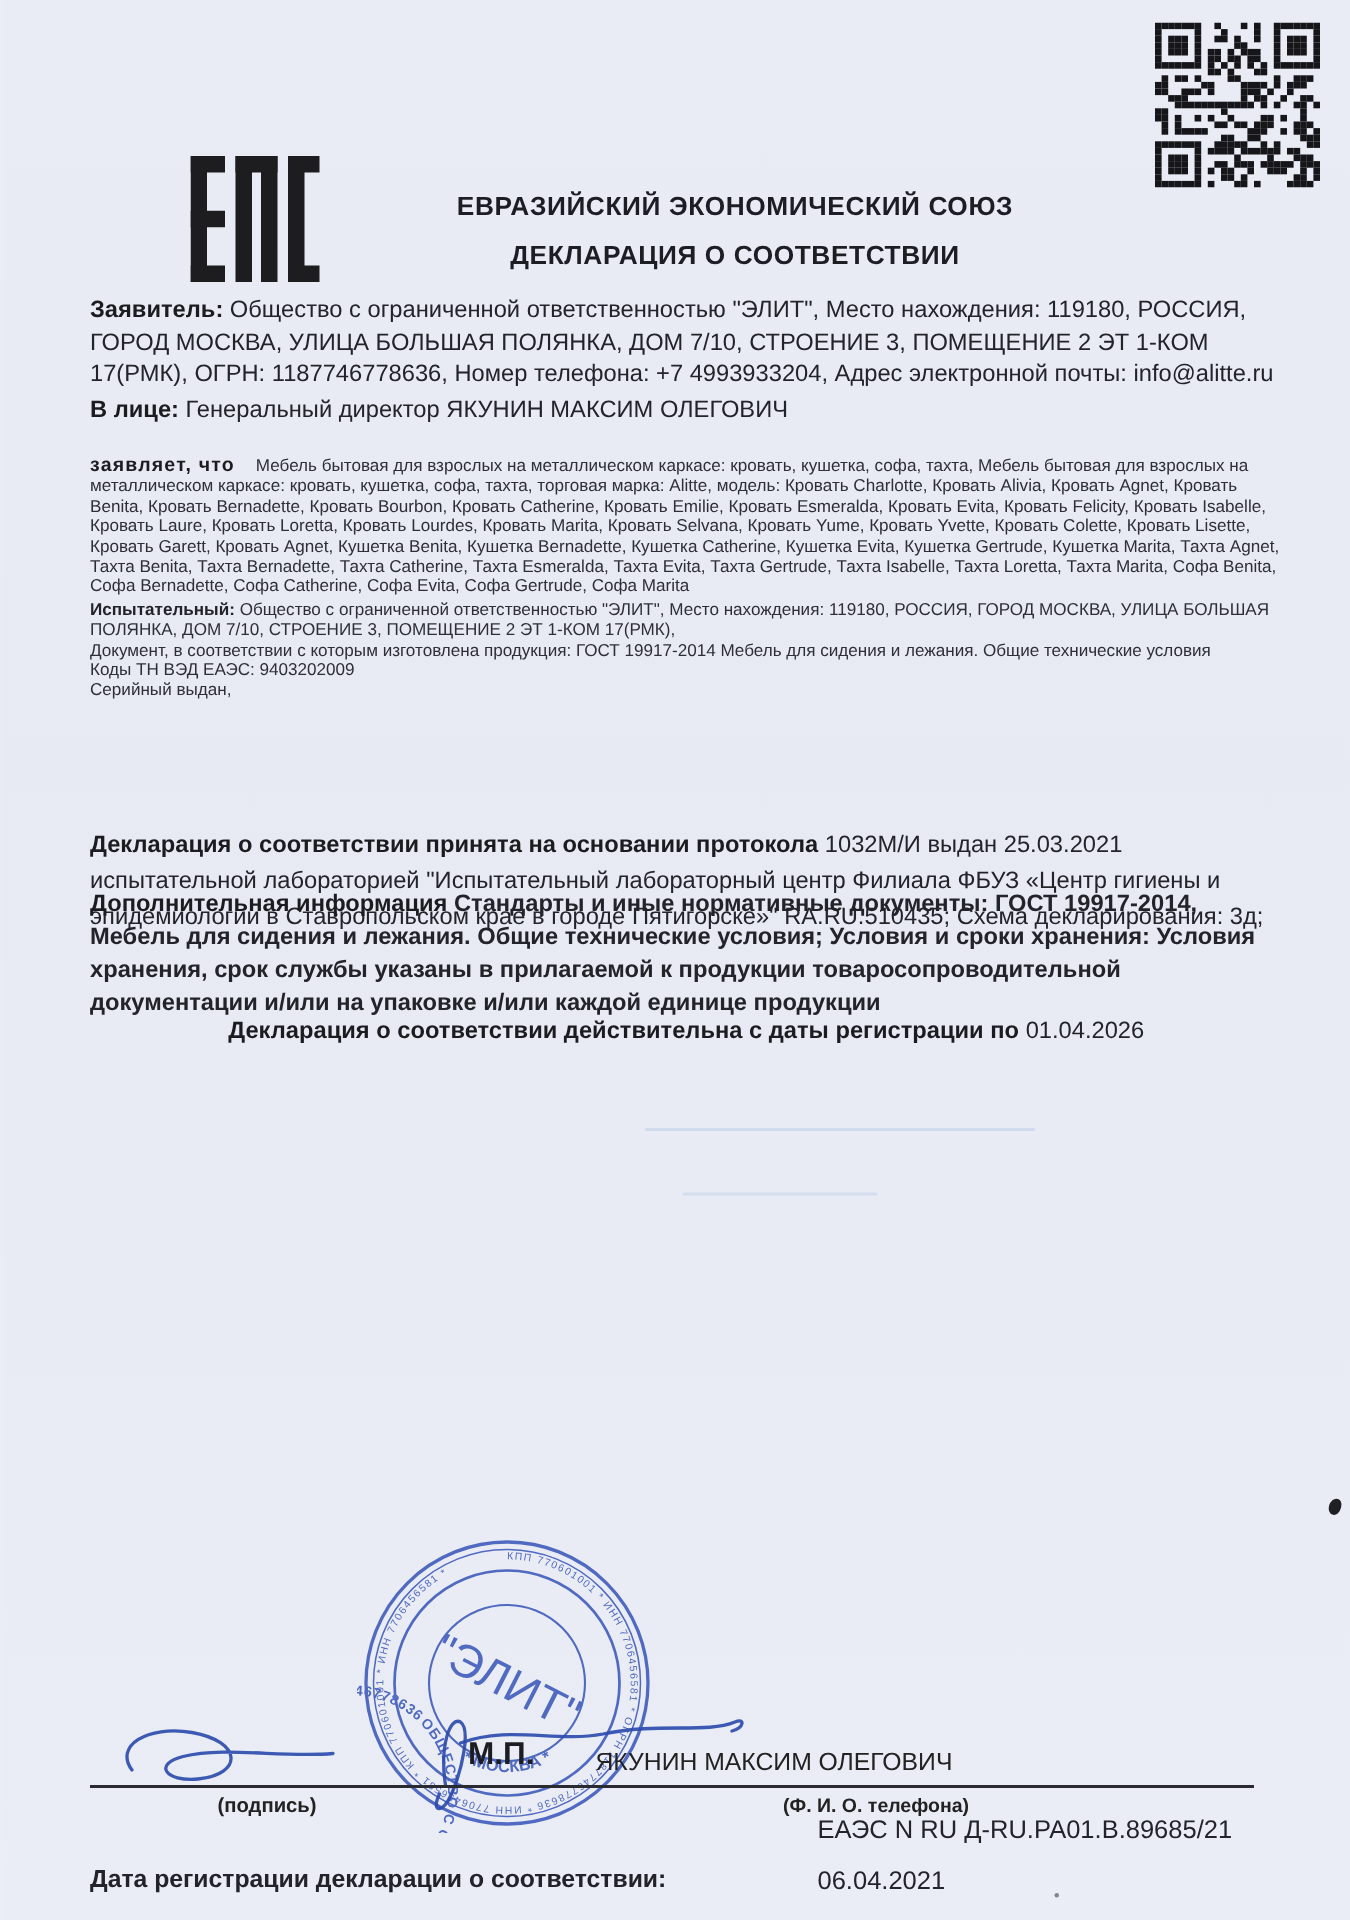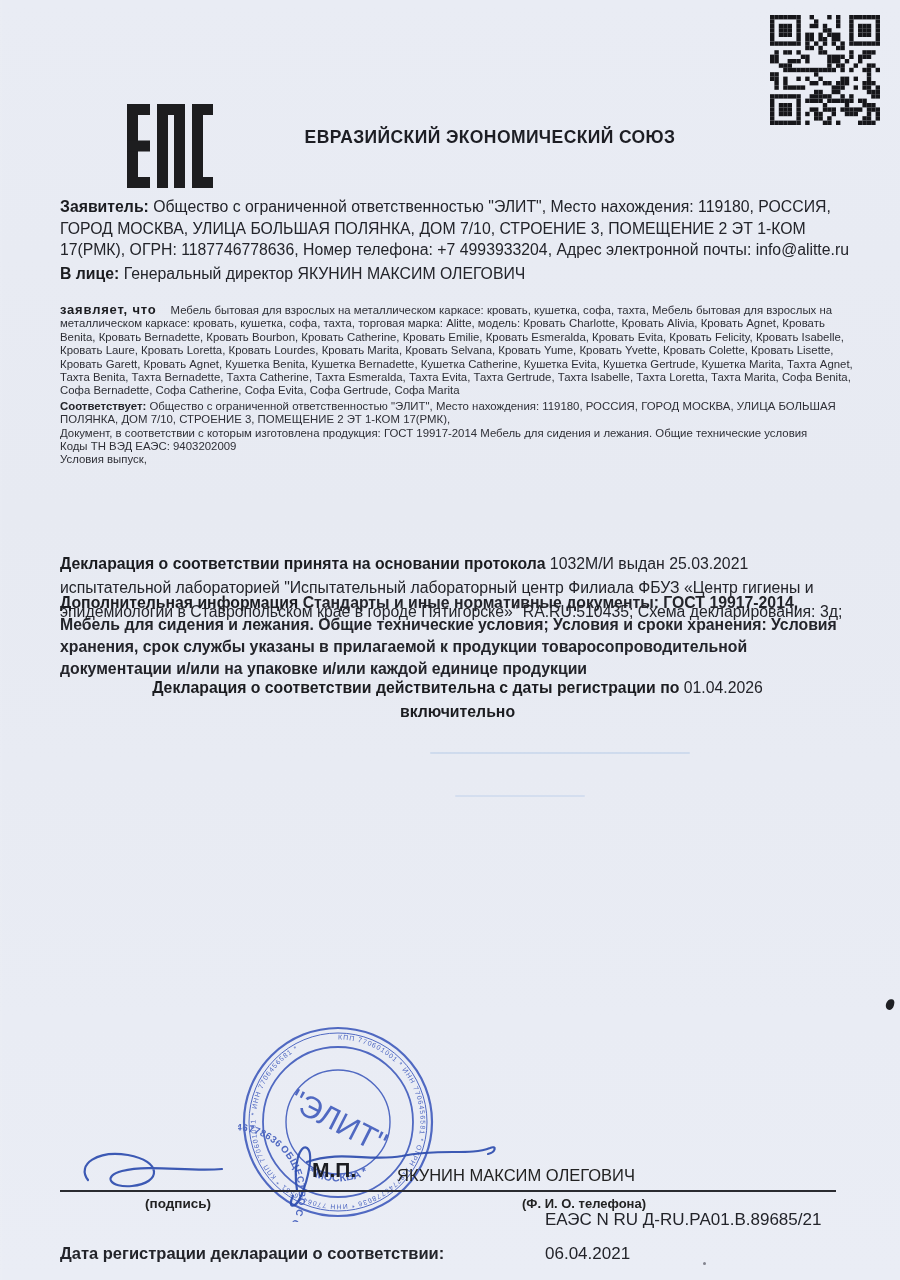--- a/index.html
+++ b/index.html
@@ -355,46 +355,46 @@
       <rect x="30" y="0" width="11" height="84"></rect>
       <rect x="47" y="0" width="11" height="84"></rect>
       <rect x="30" y="0" width="28" height="11"></rect>
       <rect x="65" y="0" width="11" height="84"></rect>
       <rect x="65" y="0" width="21" height="11"></rect>
       <rect x="65" y="73" width="21" height="11"></rect>
     </g>
   </svg>
 
   <div class="abs title" style="left:240px;top:127px;width:500px;">ЕВРАЗИЙСКИЙ ЭКОНОМИЧЕСКИЙ СОЮЗ</div>
+  <div class="abs title" style="left:240px;top:160px;width:500px;">ДЕКЛАРАЦИЯ О СООТВЕТСТВИИ</div>
 
   <div class="abs body-txt" style="left:60px;top:196px;width:795px;">
     <p><b>Заявитель:</b><span> Общество с ограниченной ответственностью "ЭЛИТ", Место нахождения: 119180, РОССИЯ, ГОРОД МОСКВА, УЛИЦА БОЛЬШАЯ ПОЛЯНКА, ДОМ 7/10, СТРОЕНИЕ 3, ПОМЕЩЕНИЕ 2 ЭТ 1-КОМ 17(РМК), ОГРН: 1187746778636, Номер телефона: +7 4993933204, Адрес электронной почты: info@alitte.ru</span></p>
     <p style="margin-top:2px;"><b>В лице:</b><span> Генеральный директор ЯКУНИН МАКСИМ ОЛЕГОВИЧ</span></p>
   </div>
 
   <div class="abs sm" style="left:60px;top:303px;width:798px;">
     <p><span class="declares-h">заявляет, что</span><span>Мебель бытовая для взрослых на металлическом каркасе: кровать, кушетка, софа, тахта, Мебель бытовая для взрослых на металлическом каркасе: кровать, кушетка, софа, тахта, торговая марка: Alitte, модель: Кровать Charlotte, Кровать Alivia, Кровать Agnet, Кровать Benita, Кровать Bernadette, Кровать Bourbon, Кровать Catherine, Кровать Emilie, Кровать Esmeralda, Кровать Evita, Кровать Felicity, Кровать Isabelle, Кровать Laure, Кровать Loretta, Кровать Lourdes, Кровать Marita, Кровать Selvana, Кровать Yume, Кровать Yvette, Кровать Colette, Кровать Lisette, Кровать Garett, Кровать Agnet, Кушетка Benita, Кушетка Bernadette, Кушетка Catherine, Кушетка Evita, Кушетка Gertrude, Кушетка Marita, Тахта Agnet, Тахта Benita, Тахта Bernadette, Тахта Catherine, Тахта Esmeralda, Тахта Evita, Тахта Gertrude, Тахта Isabelle, Тахта Loretta, Тахта Marita, Софа Benita, Софа Bernadette, Софа Catherine, Софа Evita, Софа Gertrude, Софа Marita</span></p>
-    <p style="margin-top:2px;"><b>Соответствует:</b><span> Общество с ограниченной ответственностью "ЭЛИТ", Место нахождения: 119180, РОССИЯ, ГОРОД МОСКВА, УЛИЦА БОЛЬШАЯ ПОЛЯНКА, ДОМ 7/10, СТРОЕНИЕ 3, ПОМЕЩЕНИЕ 2 ЭТ 1-КОМ 17(РМК),</span></p>
+    <p style="margin-top:2px;"><b>Испытательный:</b><span> Общество с ограниченной ответственностью "ЭЛИТ", Место нахождения: 119180, РОССИЯ, ГОРОД МОСКВА, УЛИЦА БОЛЬШАЯ ПОЛЯНКА, ДОМ 7/10, СТРОЕНИЕ 3, ПОМЕЩЕНИЕ 2 ЭТ 1-КОМ 17(РМК),</span></p>
     <p>Документ, в соответствии с которым изготовлена продукция: ГОСТ 19917-2014 Мебель для сидения и лежания. Общие технические условия</p>
     <p>Коды ТН ВЭД ЕАЭС: 9403202009</p>
-    <p>Условия выпуск,</p>
+    <p>Серийный выдан,</p>
   </div>
 
 
   <div class="abs body-txt" style="left:60px;top:528px;width:795px;line-height:24px;margin-top:24px;">
     <b>Декларация о соответствии принята на основании протокола</b><span> 1032М/И выдан 25.03.2021 испытательной лабораторией "Испытательный лабораторный центр Филиала ФБУЗ «Центр гигиены и эпидемиологии в Ставропольском крае в городе Пятигорске»" RA.RU.510435; Схема декларирования: 3д;</span>
   </div>
 
   <div class="abs body-txt" style="left:60px;top:592px;width:795px;line-height:22px;font-weight:bold;">
     <b>Дополнительная информация</b><span> Стандарты и иные нормативные документы: ГОСТ 19917-2014, Мебель для сидения и лежания. Общие технические условия; Условия и сроки хранения: Условия хранения, срок службы указаны в прилагаемой к продукции товаросопроводительной документации и/или на упаковке и/или каждой единице продукции</span>
   </div>
 
   <div class="abs body-txt" style="left:60px;top:676px;width:795px;line-height:24px;text-align:center;">
     <p><b>Декларация о соответствии действительна с даты регистрации по</b> <span>01.04.2026</span></p>
-    <p><b>включительно</b></p>
   </div>
 
   <div class="streak" style="left:430px;top:752px;width:260px;height:2px;"></div>
   <div class="streak" style="left:455px;top:795px;width:130px;height:2px;opacity:.8;"></div>
   <div class="speck1"></div>
   <div class="speck2"></div>
 
   <svg class="abs stamp" style="left:238px;top:1022px;" width="200" height="200" viewBox="0 0 200 200">
     <defs>
       <path id="ringOuterPath" d="M 100,17.5 A 82.5,82.5 0 1,1 99.9,17.5"></path>

